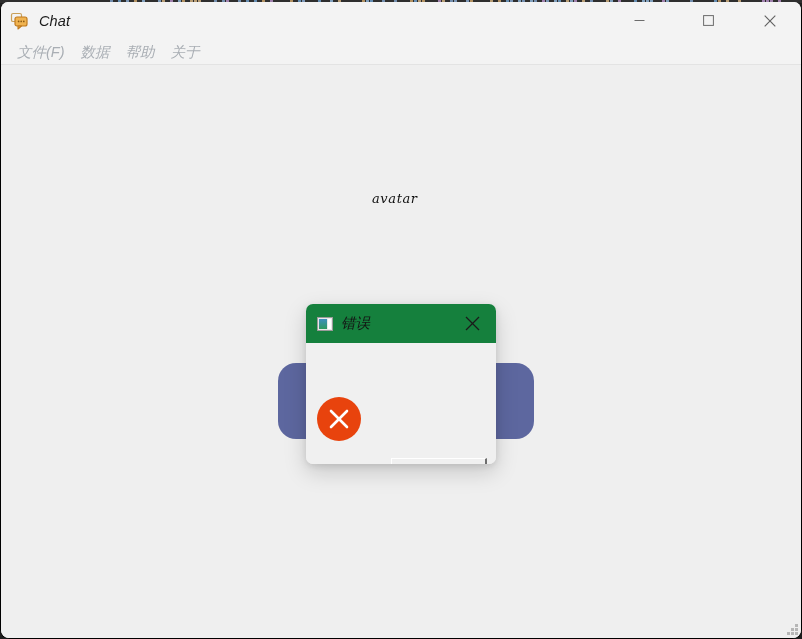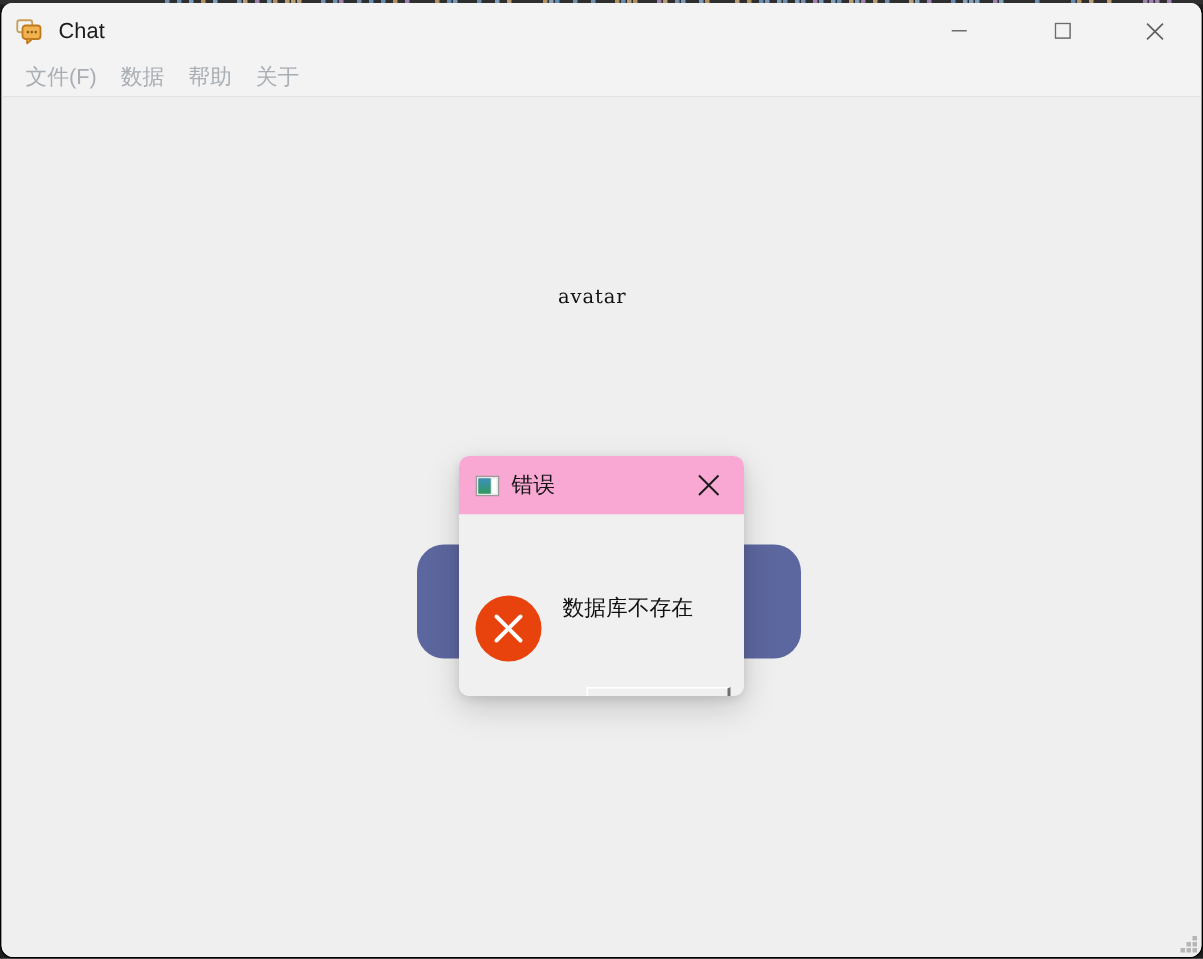--- a/index.html
+++ b/index.html
@@ -30,20 +30,21 @@
   #app-window {
     position: absolute;
     left: 0; top: 2px;
     width: 802px; height: 637px;
     background: #f3f3f3;
     border-radius: 8px 8px 9px 9px;
     box-sizing: border-box;
     border: 1px solid #000;
     border-top: none;
     overflow: hidden;
+    font-style: italic;
   }
 
   
   #title-bar {
     position: relative;
     height: 37px;
     background: #f3f3f3;
     display: flex;
     align-items: center;
   }
@@ -132,21 +133,21 @@
     width: 190px;
     height: 160px;
     background: #f0f0f0;
     border-radius: 7px;
     box-shadow: 0 8px 22px rgba(0,0,0,.17), 0 2px 7px rgba(0,0,0,.10);
     overflow: hidden;
   }
   #dialog-title-bar {
     position: relative;
     height: 39px;
-    background: #f9a8d4;
+    background: #15803d;
     display: flex;
     align-items: center;
   }
   #dialog-icon {
     margin-left: 11px;
     width: 16px; height: 14px;
     display: block;
   }
   #dialog-title {
     margin-left: 8px;
@@ -372,21 +373,20 @@
       <div id="dialog-body">
 
         <div id="error-circle">
           <svg width="22" height="22" viewBox="0 0 22 22">
             <line x1="3" y1="3" x2="19" y2="19" stroke="#ffffff" stroke-width="2.6" stroke-linecap="round"></line>
             <line x1="19" y1="3" x2="3" y2="19" stroke="#ffffff" stroke-width="2.6" stroke-linecap="round"></line>
           </svg>
         </div>
 
         <div id="message-block">
-          <div>数据库不存在</div>
         </div>
 
         <div id="ok-button">OK</div>
       </div>
     </div>
   </div>
 
   <div id="resize-grip">
     <i style="right:0px;  bottom:0px;"></i>
     <i style="right:4px;  bottom:0px;"></i>

